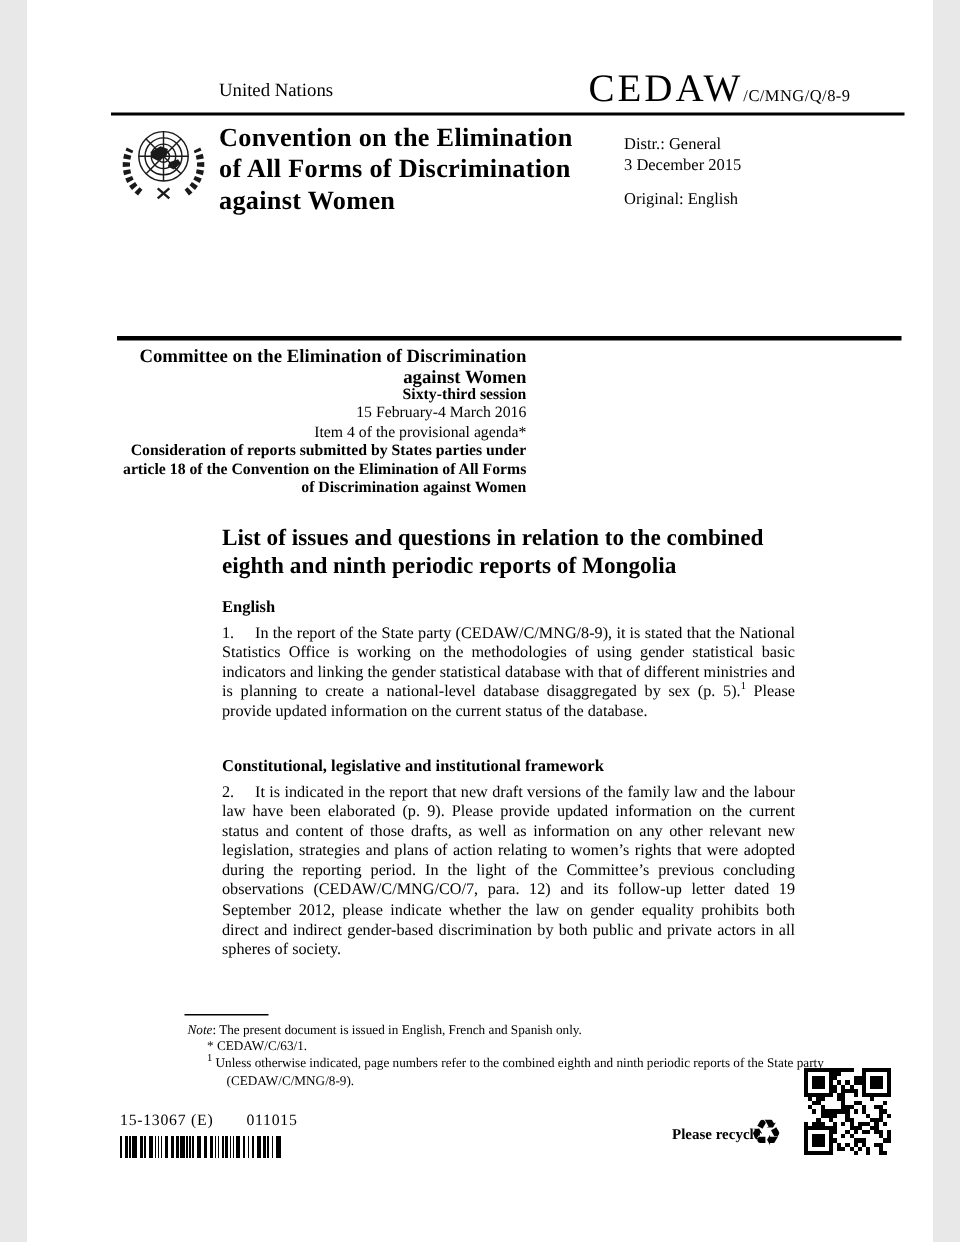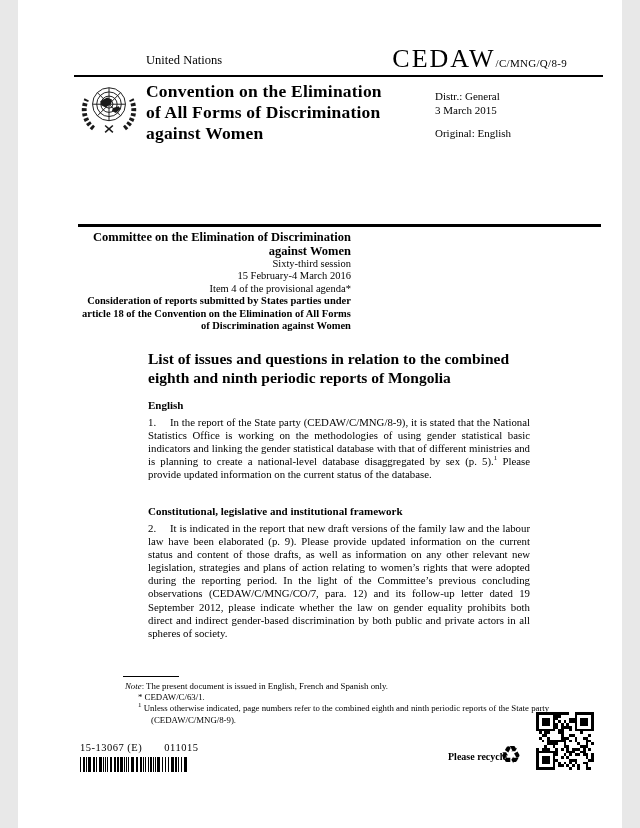--- a/index.html
+++ b/index.html
@@ -15,29 +15,29 @@
   .org-name { left:128px; top:53px; font-size:12.5px; }
   .doc-symbol { top:44px; right:55px; text-align:right; white-space:nowrap; }
   .doc-symbol .big { font-size:26px; letter-spacing:2px; }
   .doc-symbol .suffix { font-size:11px; letter-spacing:0.3px; }
   .header-rule { left:56px; top:75px; width:529px; height:2px; background:#000; }
 
   .un-emblem { left:60px; top:80px; width:62px; height:62px; }
   .masthead-title { left:128px; top:81px; width:310px; font-size:17.5px; font-weight:bold;
                     line-height:21px; white-space:pre-line; letter-spacing:0.2px; }
 
-  .distr-block { left:417px; top:89px; font-size:11px; line-height:14px; }
+  .distr-block { left:398px; top:89px; font-size:11px; line-height:14px; }
   .distr-block .gap { height:9px; }
 
   
   .section-bar { left:60px; top:224px; width:523px; height:2.5px; background:#000; }
   .committee { left:64px; top:230px;text-align:right; }
   .committee-name { font-size:12.5px; font-weight:bold; line-height:14px; white-space:pre-line; }
   .committee-line { font-size:10.5px; line-height:12.4px; }
-  .bold { font-weight:normal; }
+  .bold { font-weight:bold; }
   .committee-agenda-title { font-size:10.5px; font-weight:bold; line-height:12.6px; white-space:pre-line; }
 
   
   .main-title { left:130px; top:349px; width:400px; font-size:15.5px; font-weight:bold;
                 line-height:19px; white-space:pre-line; }
   .heading-1 { left:130px; top:399px; font-size:11px; font-weight:bold; }
   .heading-2 { left:130px; top:505px; font-size:11px; font-weight:bold; }
   .para { left:130px; width:382px; font-size:10.8px; line-height:13.1px; text-align:justify; }
   .para-1 { top:416px; }
   .para-2 { top:522px; }
@@ -97,21 +97,21 @@
       </g>
     </svg>
   </div>
 
   <div class="abs masthead-title">Convention on the Elimination
 of All Forms of Discrimination
 against Women</div>
 
   <div class="abs distr-block">
     <div>Distr.: General</div>
-    <div>3 March 2015</div>
+    <div>3 December 2015</div>
     <div class="gap"></div>
     <div>Original: English</div>
   </div>
 
   <div class="abs section-bar"></div>
 
   <div class="abs committee">
     <div class="committee-name">Committee on the Elimination of Discrimination
 against Women</div>
     <div class="committee-line bold">Sixty-third session</div>

